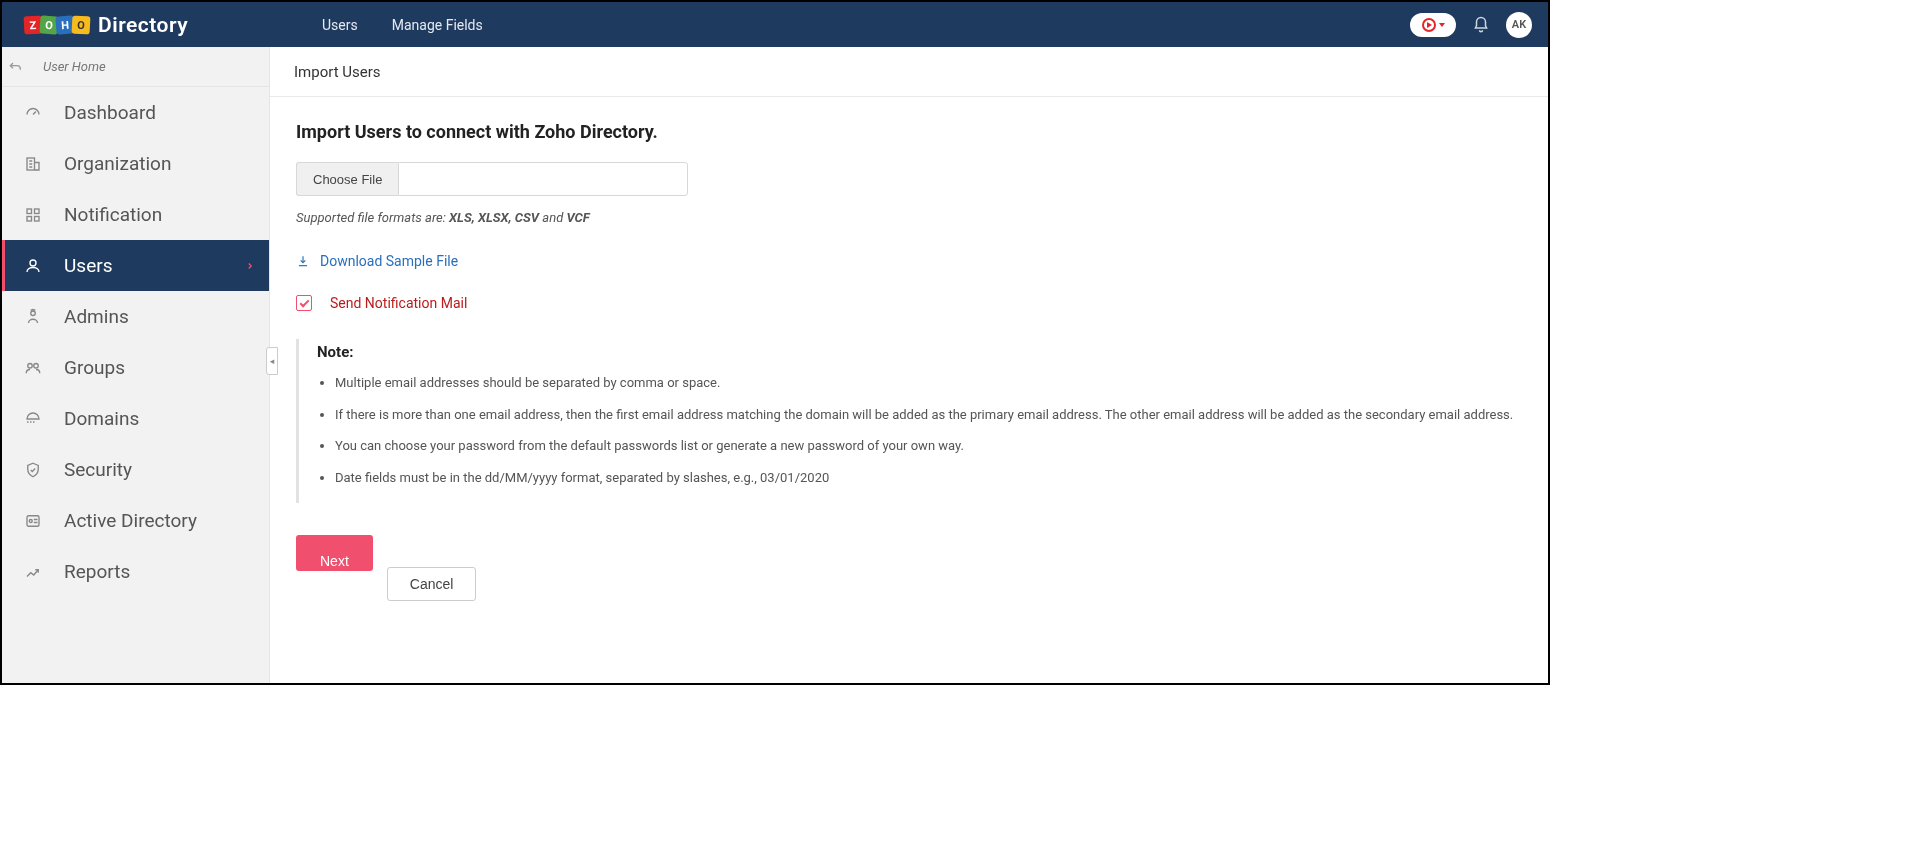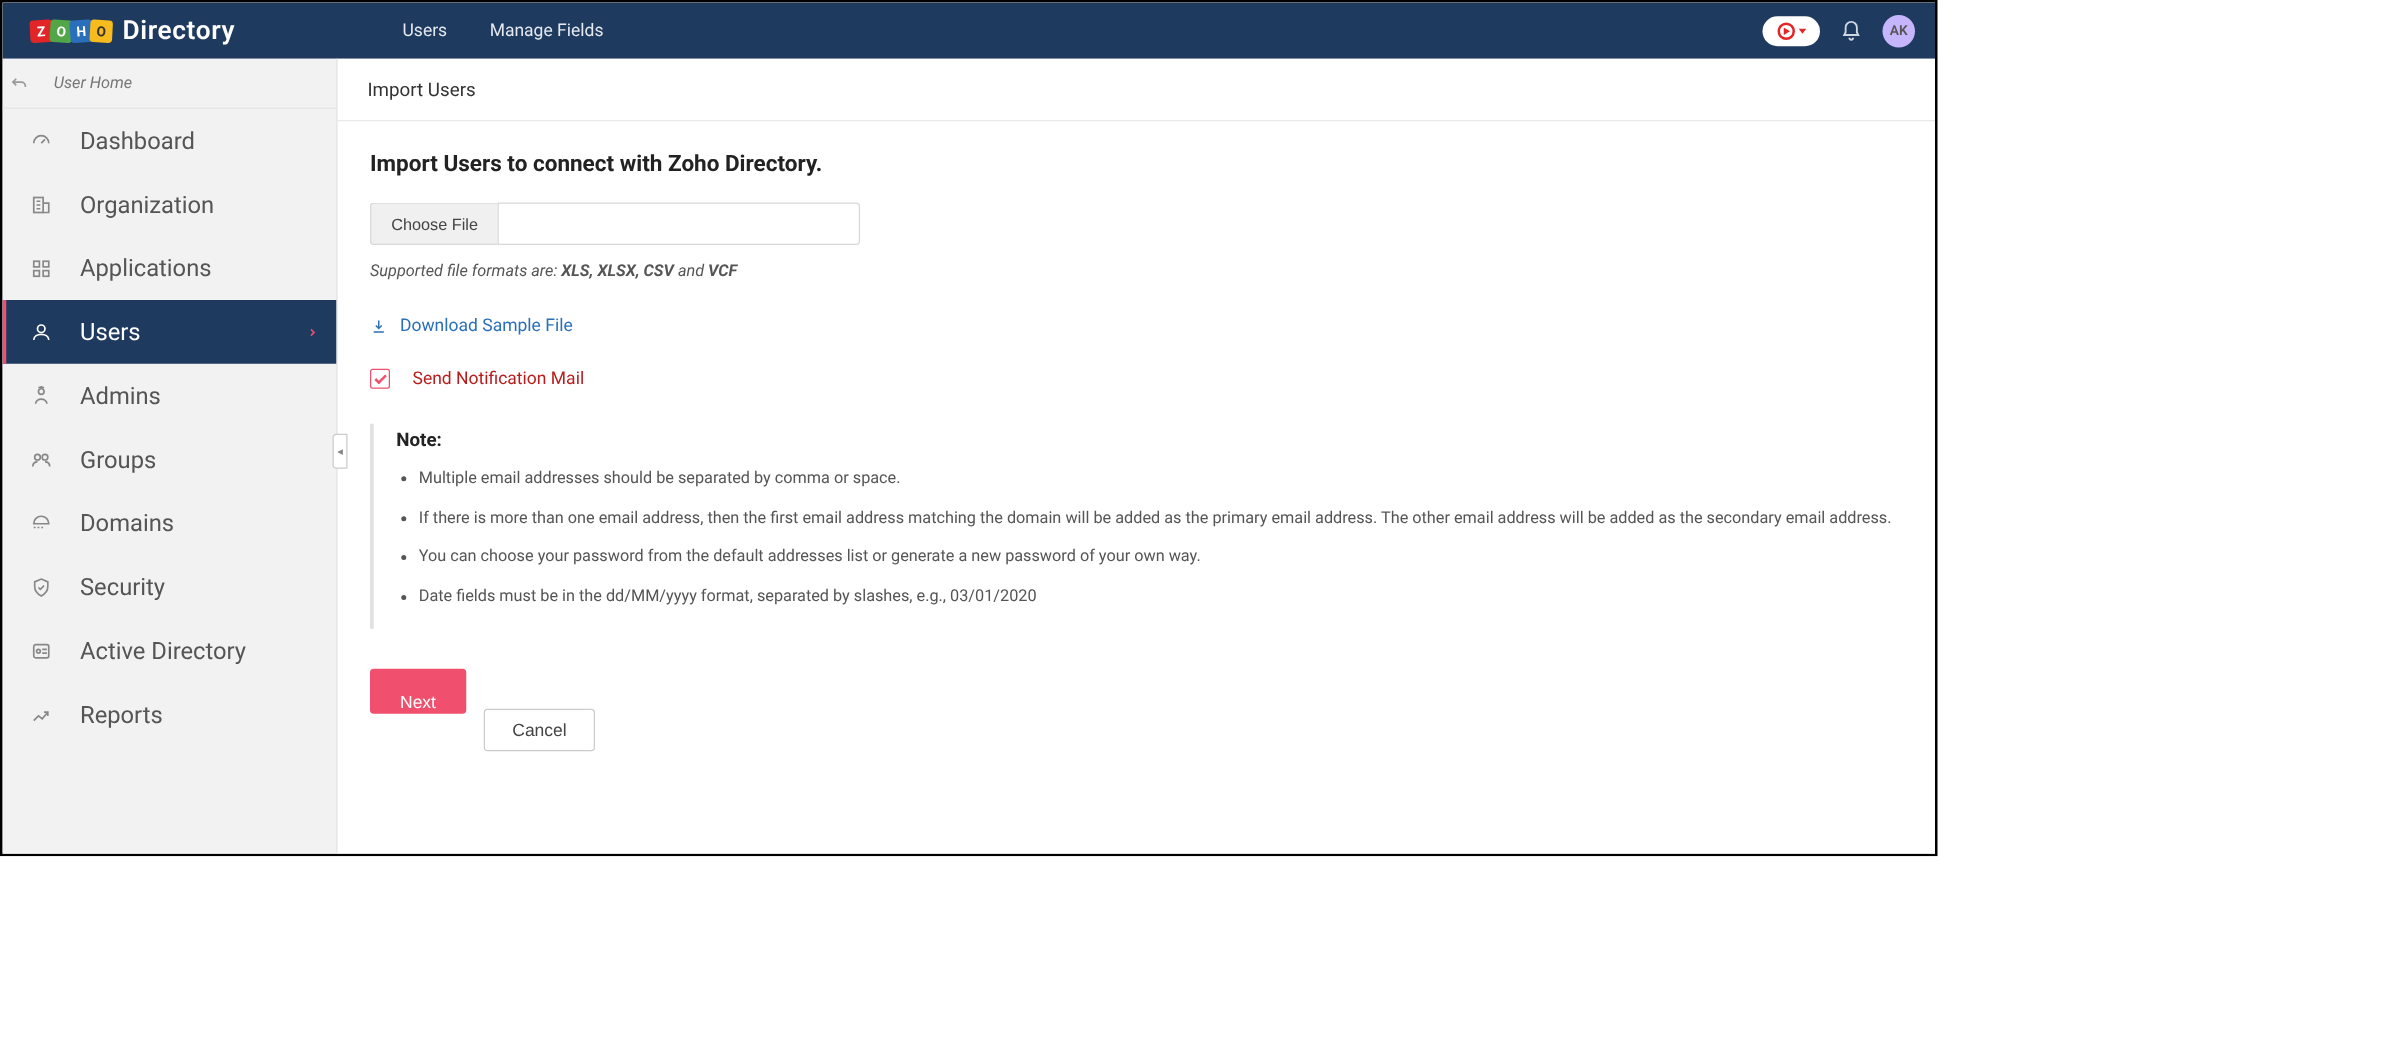--- a/index.html
+++ b/index.html
@@ -14,21 +14,21 @@
 .lb1 { background: #e42527; } .lb2 { background: #52a647; transform: rotate(4deg); } .lb3 { background: #2a6fbb; transform: rotate(-4deg); } .lb4 { background: #f8bb1d; color: #333; transform: rotate(3deg); }
 .logo-text { font-size: 21px; font-weight: 600; color: #fff; letter-spacing: 0.5px; }
 .topnav-tabs { display: flex; gap: 34px; padding-left: 52px; }
 .topnav-tab { font-size: 14px; color: #e5e9f0; cursor: pointer; }
 .topbar-right { margin-left: auto; display: flex; align-items: center; gap: 16px; padding-right: 16px; }
 .pill { background: #fff; border-radius: 14px; height: 24px; width: 46px; display: flex; align-items: center; justify-content: center; gap: 3px; cursor: pointer; }
 .pill-icon { width: 14px; height: 14px; border: 2px solid #e42527; border-radius: 50%; position: relative; }
 .pill-icon::after { content: ""; position: absolute; left: 3px; top: 2px; width: 0; height: 0; border-left: 5px solid #e42527; border-top: 3px solid transparent; border-bottom: 3px solid transparent; }
 .pill-chev { width: 0; height: 0; border-left: 3px solid transparent; border-right: 3px solid transparent; border-top: 4px solid #e42527; }
 .bell { width: 18px; height: 18px; cursor: pointer; }
-.avatar { width: 26px; height: 26px; border-radius: 50%; background: #c4b5fd; color: #555; font-size: 11px; font-weight: 600; display: flex; align-items: center; justify-content: center; cursor: pointer; }
+.avatar { width: 26px; height: 26px; border-radius: 50%; background: #ffffff; color: #555; font-size: 11px; font-weight: 600; display: flex; align-items: center; justify-content: center; cursor: pointer; }
 
 
 .main-area { flex: 1; display: flex; min-height: 0; }
 
 
 .sidebar { width: 268px; background: #f2f2f3; border-right: 1px solid #e5e5e5; display: flex; flex-direction: column; position: relative; }
 .sidebar .home-row { height: 40px; display: flex; align-items: center; padding-left: 5px; gap: 20px; border-bottom: 1px solid #e5e5e5; cursor: pointer; }
 .sidebar .home-row span.lbl { font-size: 13px; font-style: italic; color: #777; }
 .sb-item { height: 51px; display: flex; align-items: center; padding-left: 22px; gap: 22px; cursor: pointer; color: #555; font-size: 19px; position: relative; }
 .sb-item.active { background: #1f3a5f; color: #fff; }
@@ -131,21 +131,21 @@
       </div>
       <div class="sb-item">
         <span class="icon-slot">
           <svg width="18" height="18" viewBox="0 0 24 24" fill="none" stroke="#888" stroke-width="1.8">
               <rect x="4" y="4" width="6" height="6"></rect>
               <rect x="14" y="4" width="6" height="6"></rect>
               <rect x="4" y="14" width="6" height="6"></rect>
               <rect x="14" y="14" width="6" height="6"></rect>
             </svg>
         </span>
-        <span>Applications</span>
+        <span>Notification</span>
       </div>
       <div class="sb-item active">
         <span class="icon-slot">
           <svg width="18" height="18" viewBox="0 0 24 24" fill="none" stroke="#fff" stroke-width="1.8">
               <circle cx="12" cy="8" r="4"></circle>
               <path d="M4 20c0-4 4-6 8-6s8 2 8 6"></path>
             </svg>
         </span>
         <span>Users</span>
         <span class="chev-right">
@@ -247,21 +247,21 @@
             <div class="check-mark"></div>
           </div>
           <span class="check-label">Send Notification Mail</span>
         </div>
 
         <div class="note-box">
           <div class="note-title">Note:</div>
           <ul class="note-list">
             <li>Multiple email addresses should be separated by comma or space.</li>
             <li>If there is more than one email address, then the first email address matching the domain will be added as the primary email address. The other email address will be added as the secondary email address.</li>
-            <li>You can choose your password from the default addresses list or generate a new password of your own way.</li>
+            <li>You can choose your password from the default passwords list or generate a new password of your own way.</li>
             <li>Date fields must be in the dd/MM/yyyy format, separated by slashes, e.g., 03/01/2020</li>
           </ul>
         </div>
 
         <div class="btn-row">
           <button class="btn-primary">Next</button>
           <button class="btn-secondary">Cancel</button>
         </div>
       </div>
     </div>

